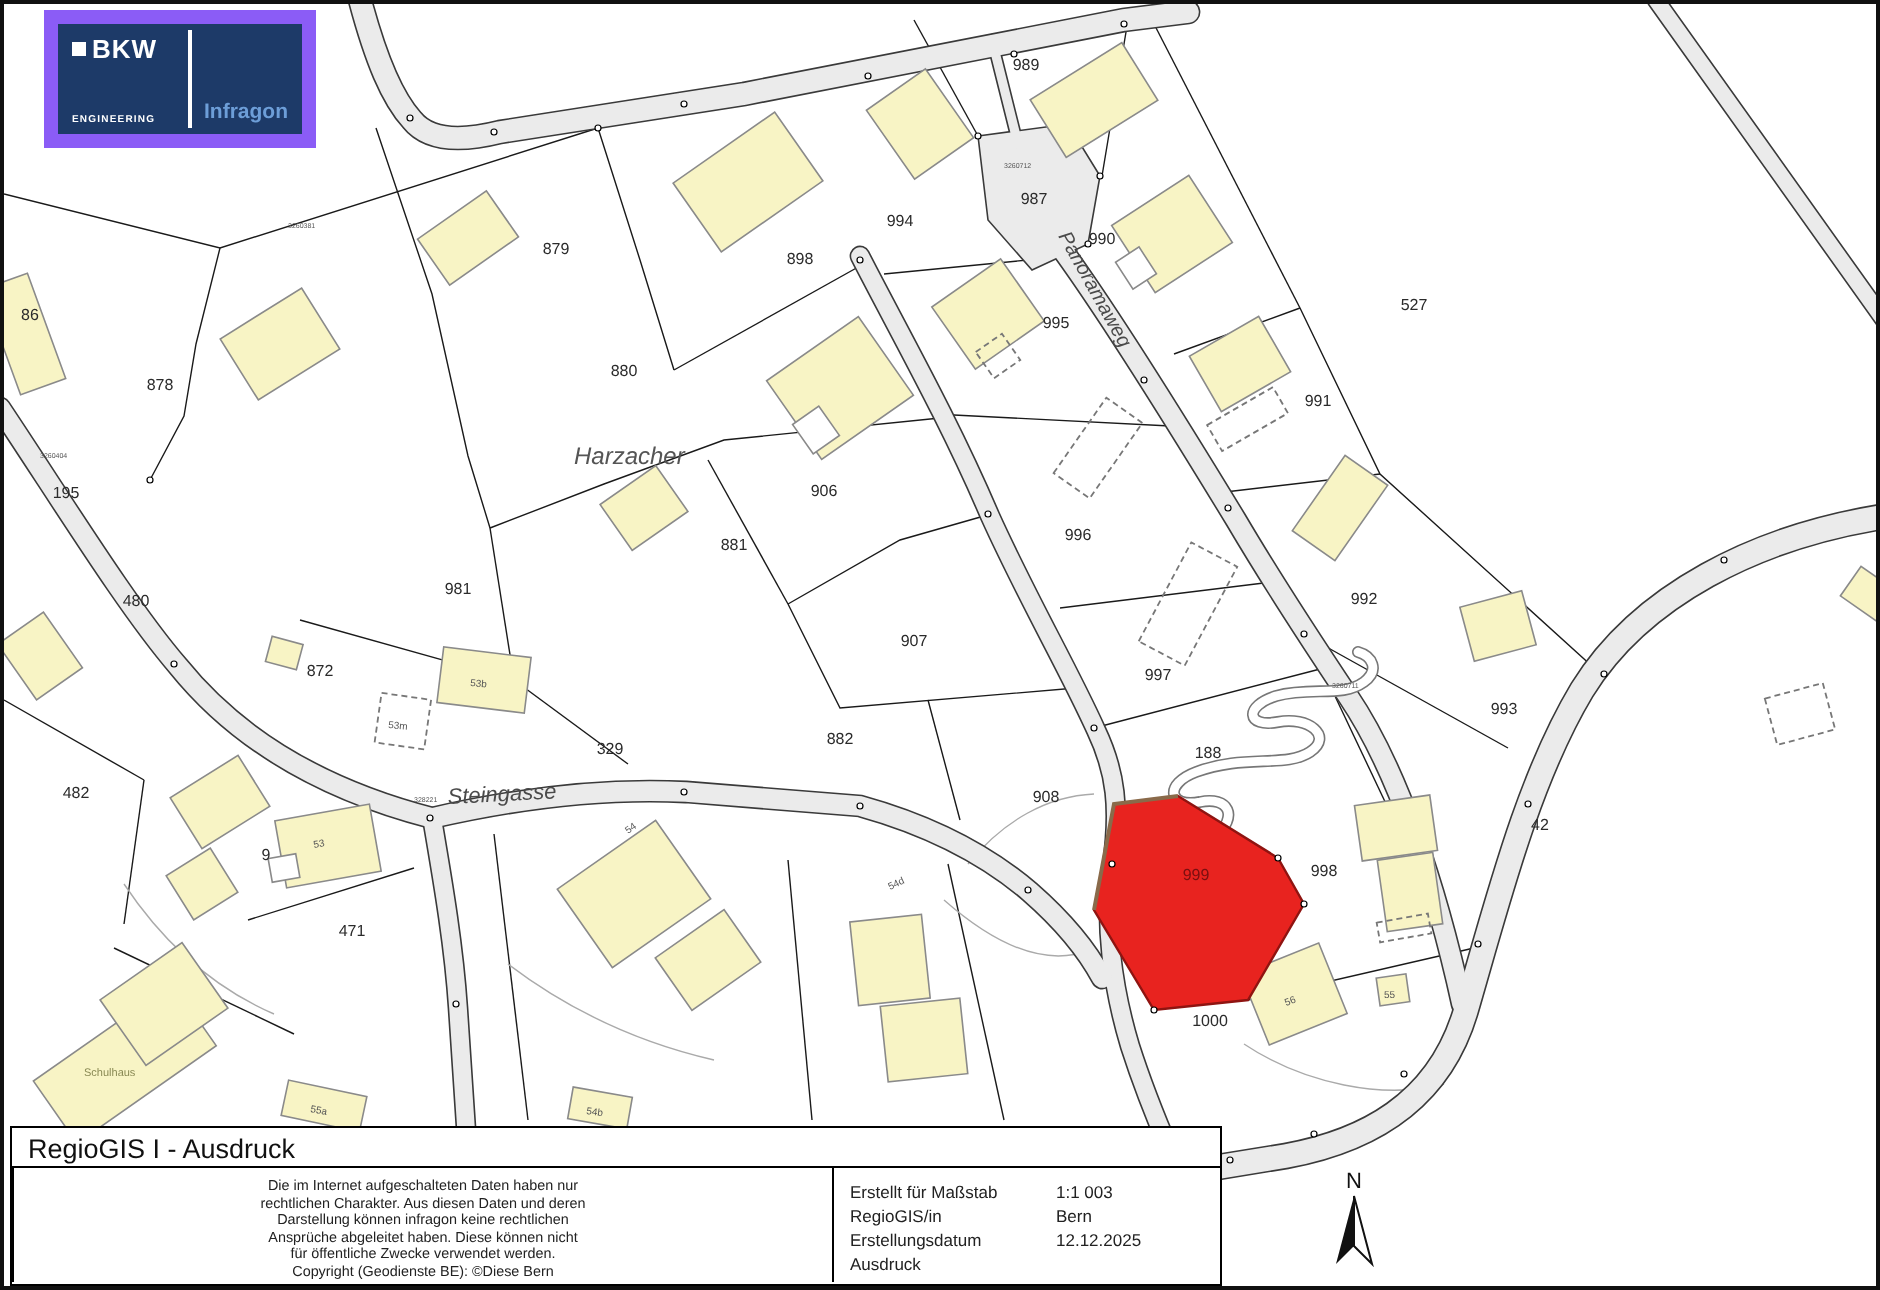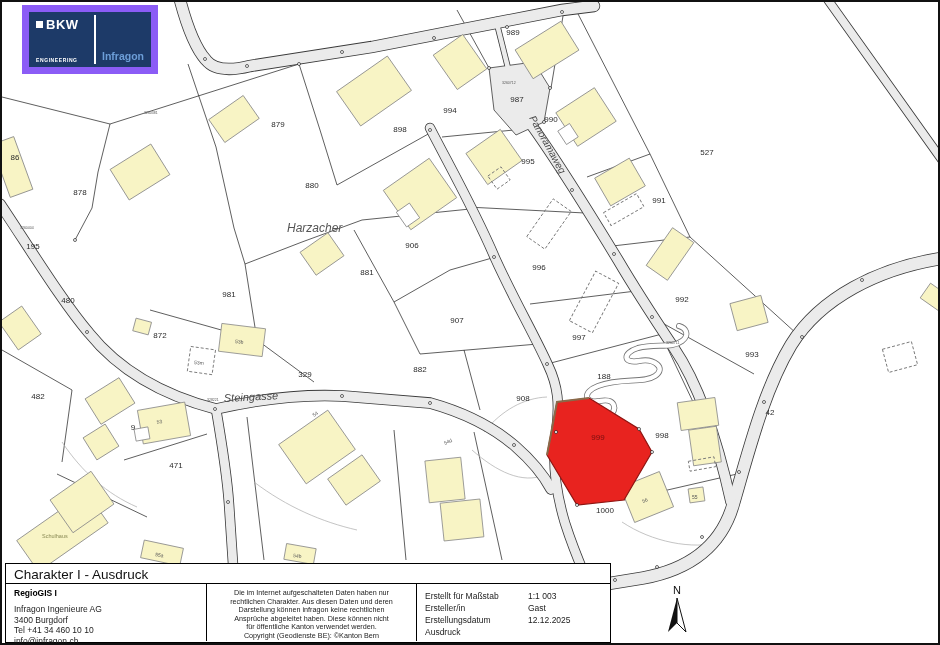--- a/index.html
+++ b/index.html
@@ -287,47 +287,38 @@
         <span class="logo-sq"></span>
         <span>BKW</span>
       </div>
       <div class="logo-sub">ENGINEERING</div>
     </div>
     <div class="logo-div"></div>
     <div class="logo-right">Infragon</div>
   </div>
 
   <div class="footer">
-    <div class="f-title">Charakter I - Ausdruck</div>
+    <div class="f-title">RegioGIS I - Ausdruck</div>
     <div class="f-body">
-      <div class="f-org">
-        <div class="f-org-name">RegioGIS I</div>
-        <div>
-            <div class="ln">Infragon Ingenieure AG</div>
-            <div class="ln">3400 Burgdorf</div>
-            <div class="ln">Tel +41 34 460 10 10</div>
-            <div class="ln">info@infragon.ch</div>
-          </div>
-      </div>
       <div class="f-disc">
           <div class="ln">Die im Internet aufgeschalteten Daten haben nur</div>
           <div class="ln">rechtlichen Charakter. Aus diesen Daten und deren</div>
           <div class="ln">Darstellung können infragon keine rechtlichen</div>
           <div class="ln">Ansprüche abgeleitet haben. Diese können nicht</div>
-          <div class="ln">für öffentliche Kanton verwendet werden.</div>
-          <div class="ln">Copyright (Geodienste BE): ©Kanton Bern</div>
+          <div class="ln">für öffentliche Zwecke verwendet werden.</div>
+          <div class="ln">Copyright (Geodienste BE): ©Diese Bern</div>
         </div>
       <div class="f-meta">
           <div class="kv">
             <span class="k">Erstellt für Maßstab</span>
             <span class="v">1:1 003</span>
           </div>
           <div class="kv">
-            <span class="k">Ersteller/in</span>
-            <span class="v">Gast</span>
+            <span class="k">RegioGIS/in</span>
+            <span class="v">Bern</span>
           </div>
           <div class="kv">
             <span class="k">Erstellungsdatum</span>
             <span class="v">12.12.2025</span>
           </div>
           <div class="kv">
             <span class="k">Ausdruck</span>
             <span class="v"></span>
           </div>
         </div>

